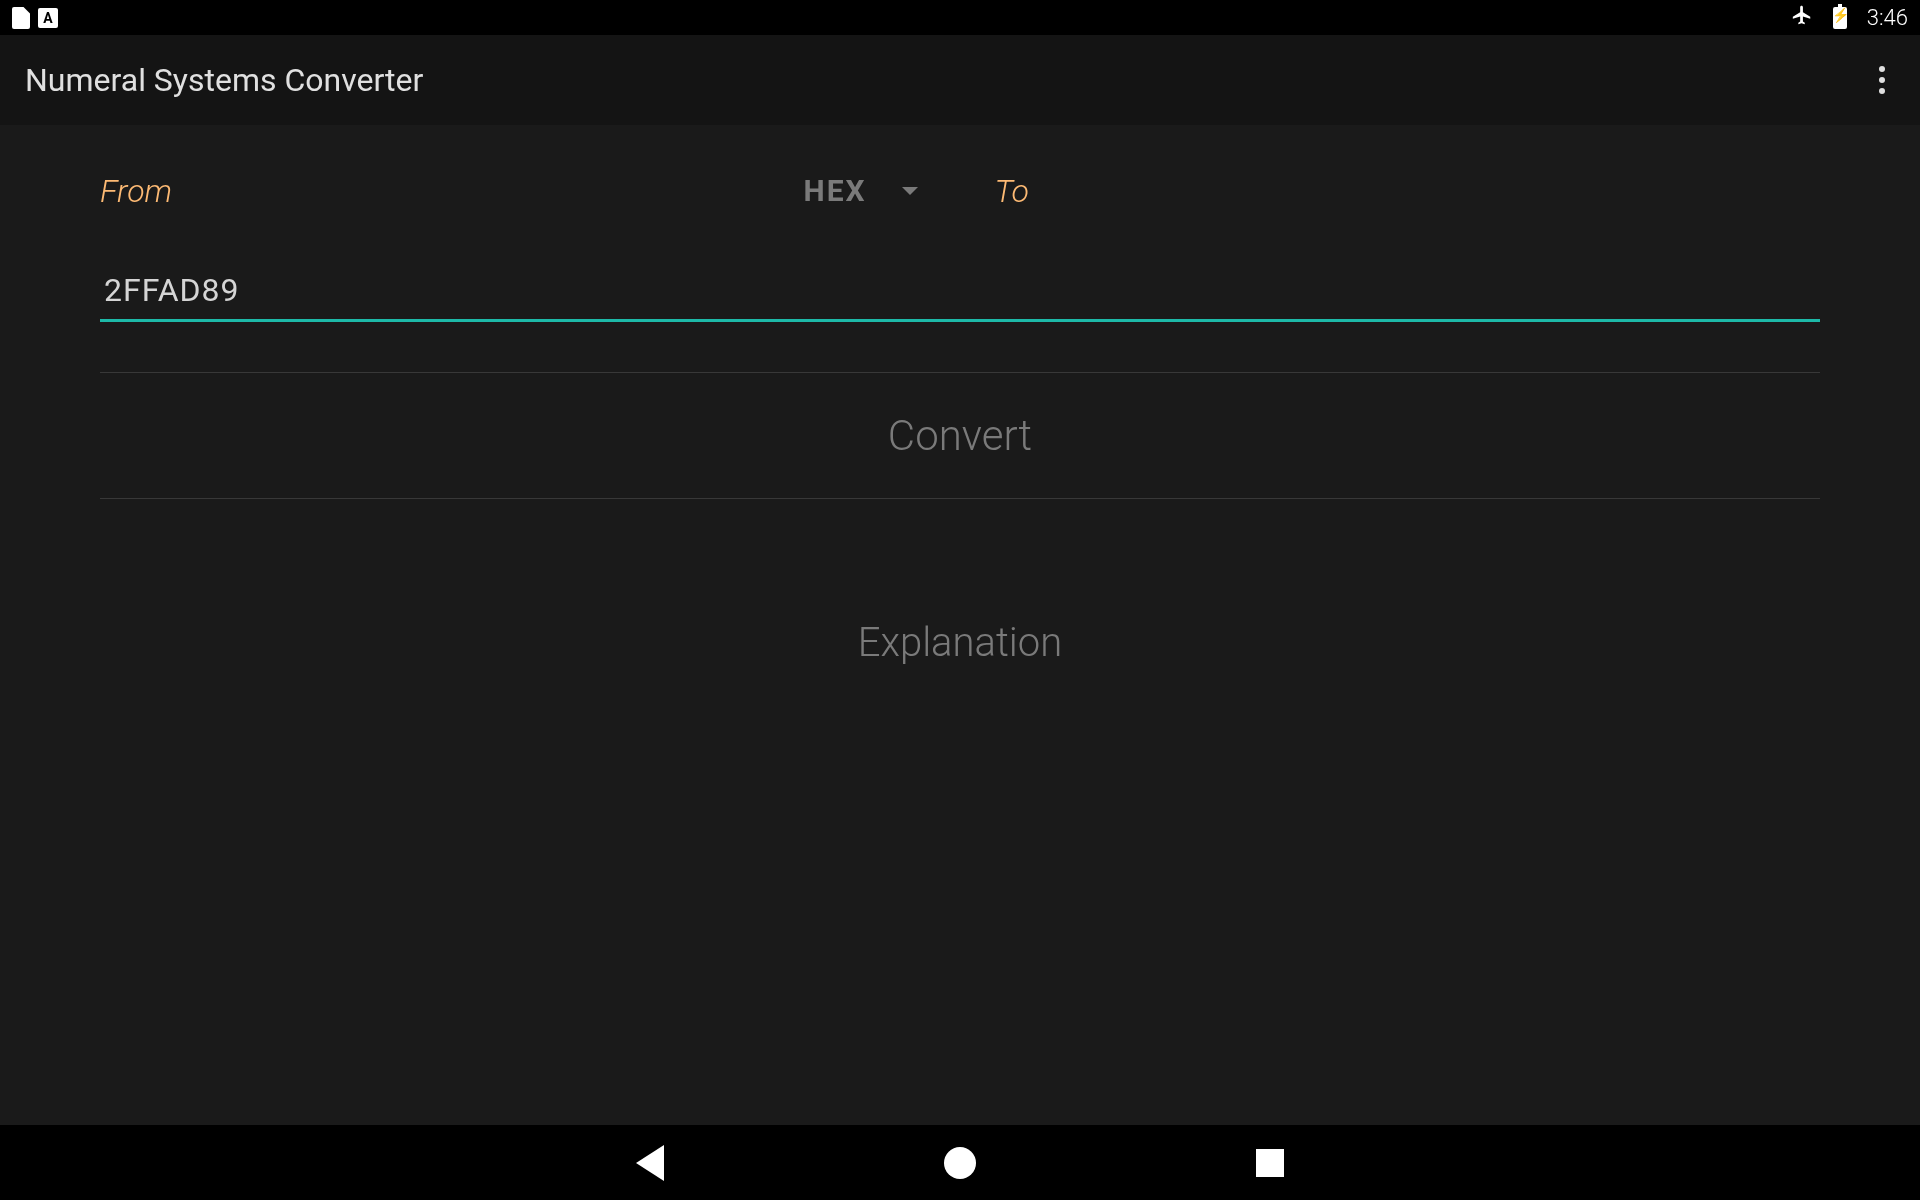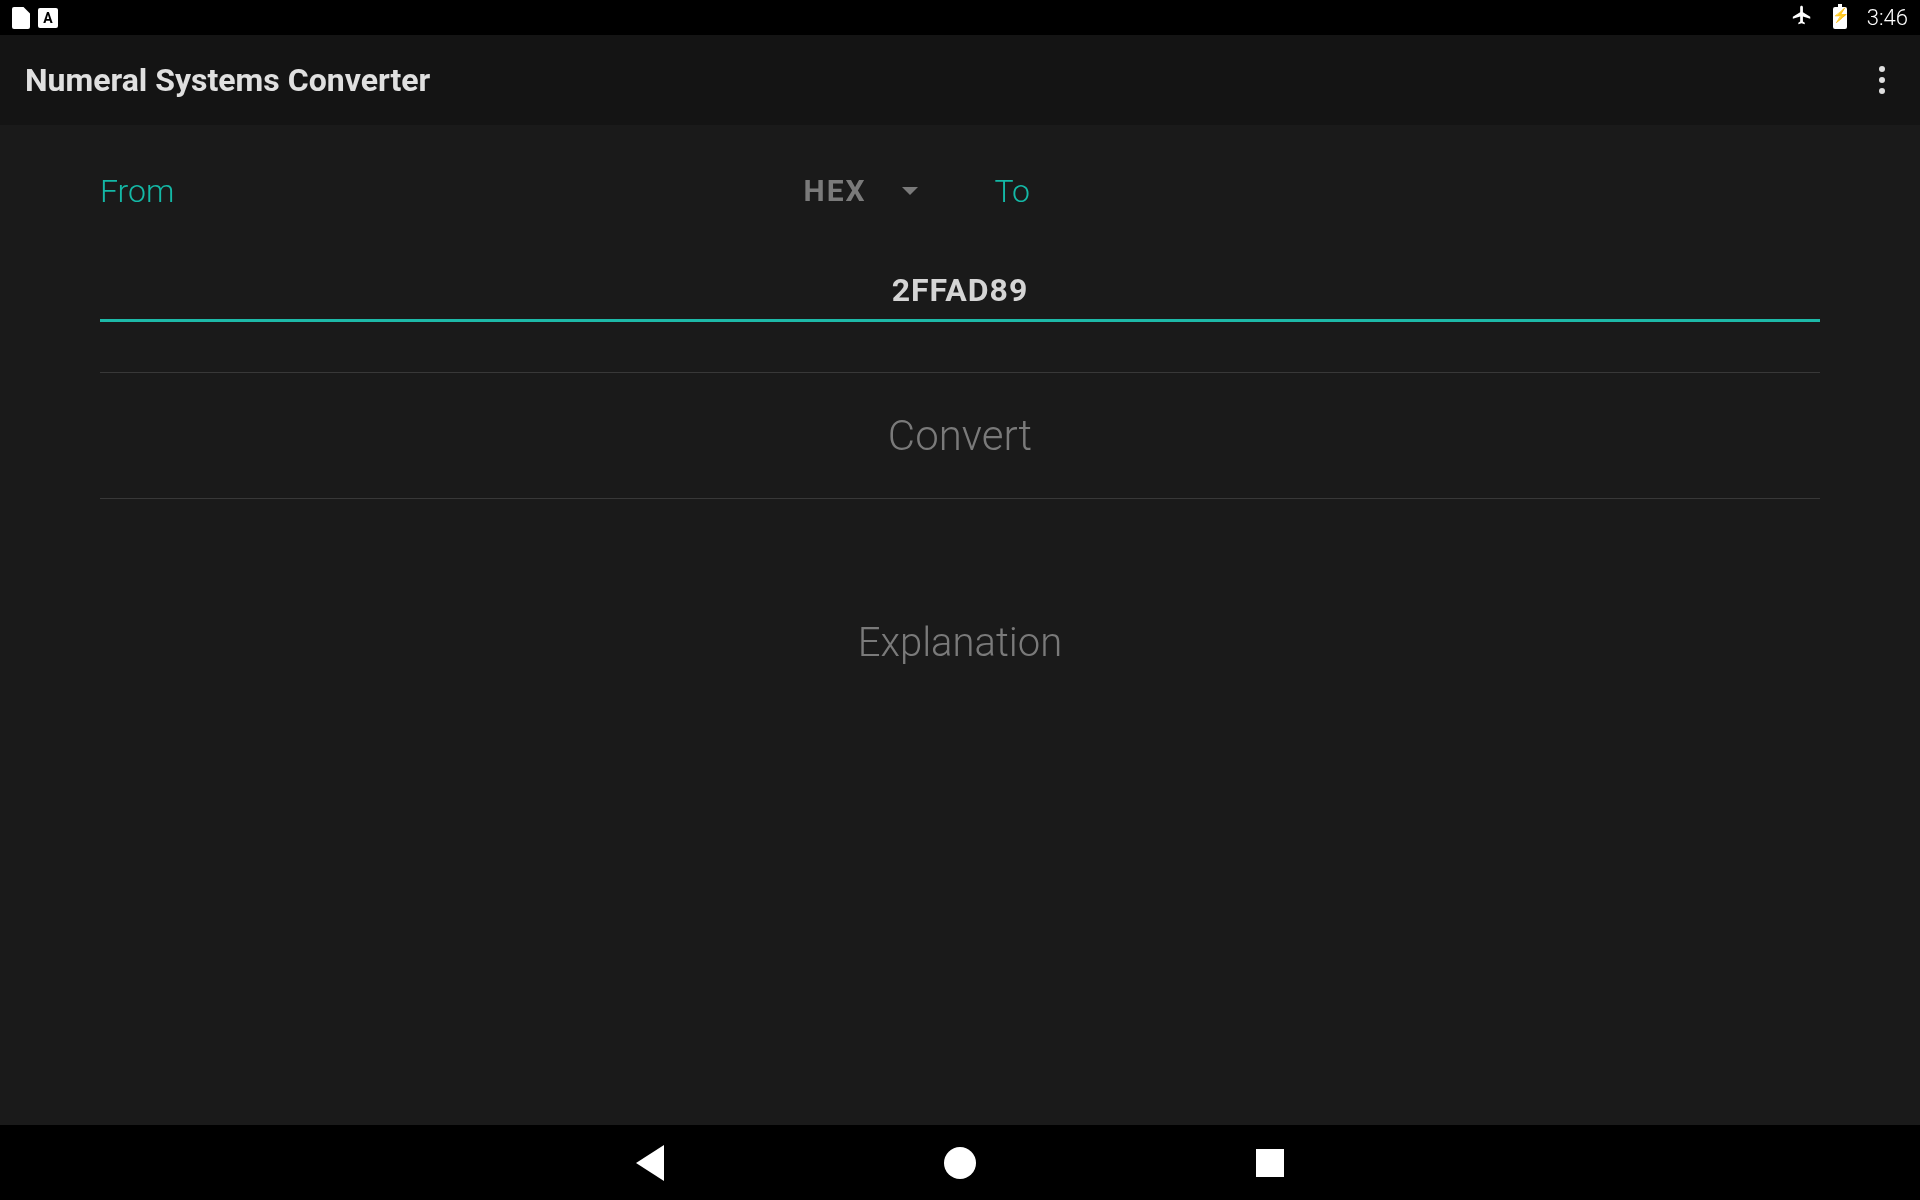--- a/index.html
+++ b/index.html
@@ -111,21 +111,21 @@
       height: 90px;
       background: #141414;
       display: flex;
       align-items: center;
       justify-content: space-between;
       padding: 0 25px;
     }
     
     .app-title {
       font-size: 32px;
-      font-weight: 700;
+      font-weight: 400;
       color: #e0e0e0;
       text-align: right;
     }
     
     .menu-dots {
       display: flex;
       flex-direction: column;
       gap: 5px;
       padding: 10px;
       cursor: pointer;
@@ -155,21 +155,22 @@
       display: flex;
       align-items: center;
       gap: 0;
       width: 48%;
       justify-content: space-between;
     }
     
     .selector-label {
       font-size: 32px;
       font-weight: 300;
-      color: #14b8a6;
+      color: #fdba74;
+      font-style: italic;
     }
     
     .dropdown {
       display: flex;
       align-items: center;
       gap: 35px;
       cursor: pointer;
       padding: 8px;
     }
     
@@ -195,23 +196,22 @@
     
     .input-field {
       width: 100%;
       background: transparent;
       border: none;
       border-bottom: 3px solid #1db9a8;
       font-size: 32px;
       color: #d5d5d5;
       padding: 10px 4px 10px 4px;
       outline: none;
-      font-weight: 700;
+      font-weight: 400;
       letter-spacing: 1px;
-      text-align: center;
     }
     
     .convert-btn {
       width: 100%;
       border-top: 1px solid #383838;
       border-bottom: 1px solid #383838;
       text-align: center;
       padding: 38px 0;
       margin-top: 50px;
       cursor: pointer;

